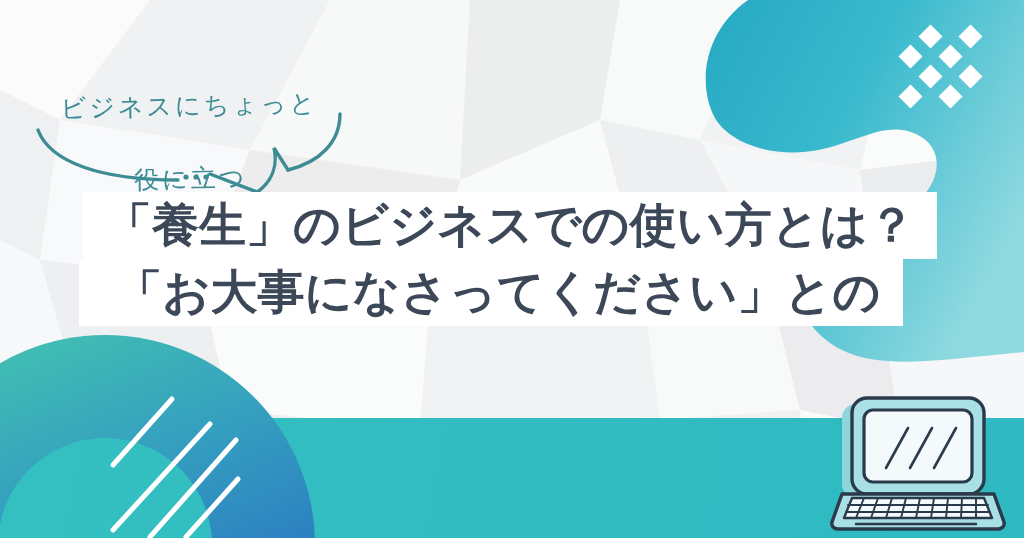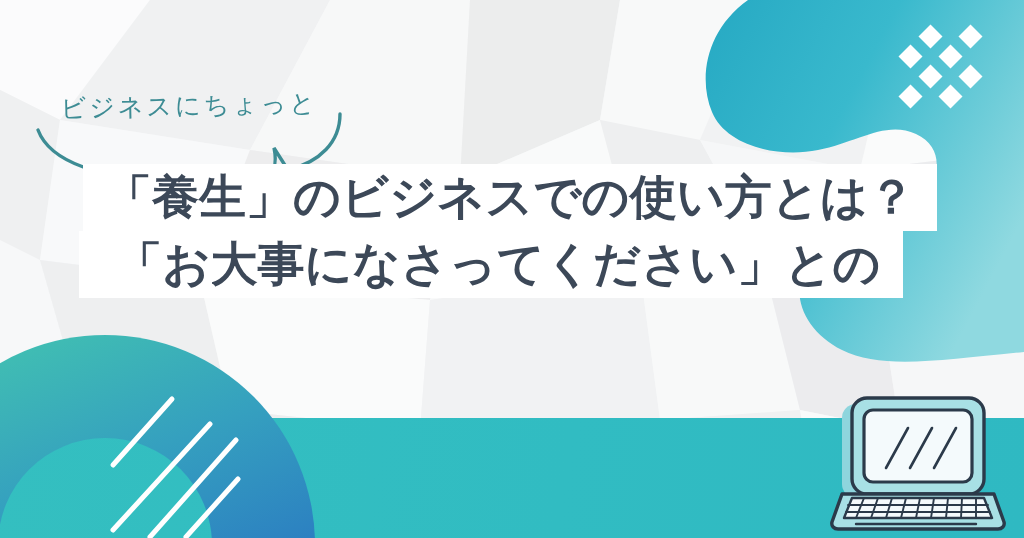--- a/index.html
+++ b/index.html
@@ -36,21 +36,21 @@
     font-family:"DejaVu Sans","Liberation Sans",sans-serif;
     font-weight:400;
     white-space:pre-line;
     transform:rotate(-1.2deg);
   }
   .bub-l1{display:block;}
   .bub-l2{display:block;margin-top:2px;}
 
   
   .title-wrap{
-    position:absolute;left:0;top:164px;width:1024px;
+    position:absolute;left:0;top:192px;width:1024px;
     display:flex;flex-direction:column;align-items:center;
   }
   .title-line{
     background:#ffffff;
     color:#3c4858;
     font-size:47px;
     line-height:61px;
     font-weight:700;
     letter-spacing:0px;
     font-family:"DejaVu Sans","Liberation Sans",sans-serif;

